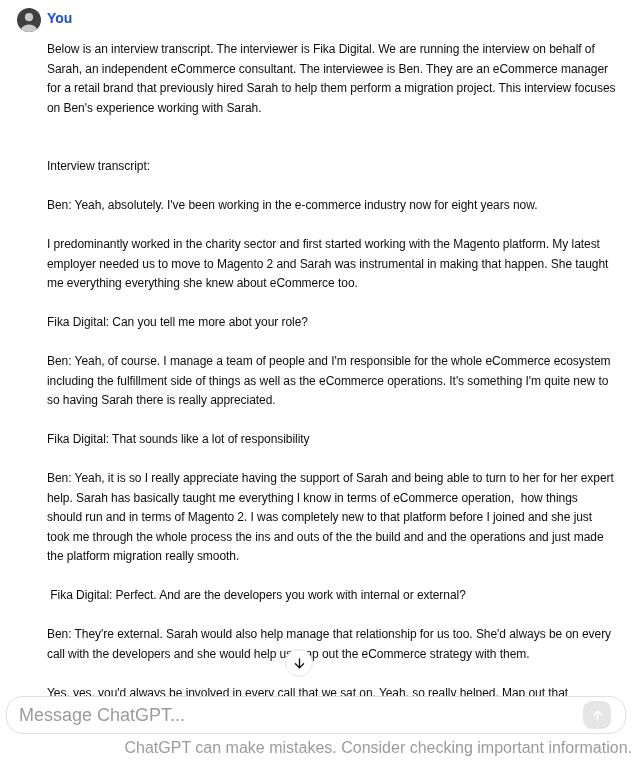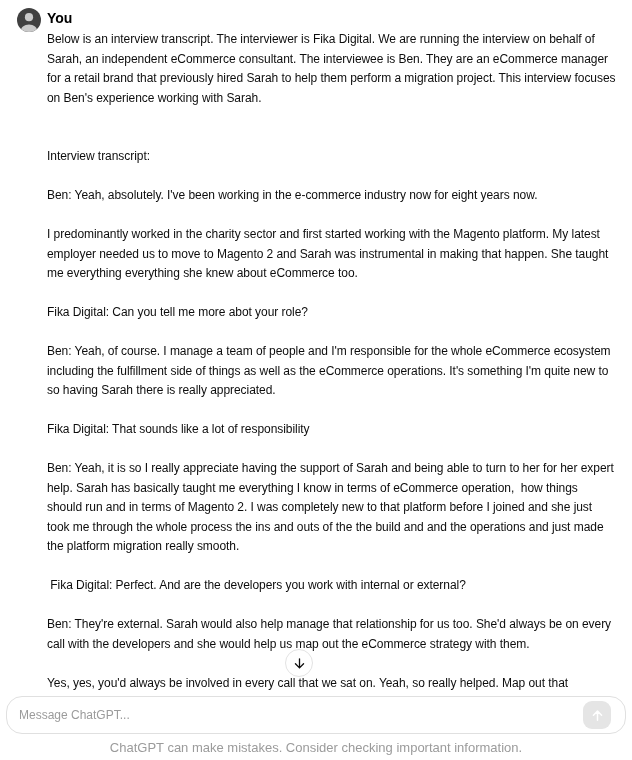--- a/index.html
+++ b/index.html
@@ -21,21 +21,21 @@
     padding: 8px 16px 0 17px; gap: 6px;
   }
   .avatar {
     width: 24px; height: 24px; border-radius: 50%;
     background: #404040; flex: none; overflow: hidden;
     display: flex; align-items: flex-end; justify-content: center;
   }
   .msg-content { flex: 1; min-width: 0; }
   .author {
     font-size: 14px; font-weight: bold; line-height: 20px;
-    color: #000000; margin-bottom: 2px;
+    color: #1d4ed8; margin-bottom: 12px;
   }
   .msg-text {
     font-size: 12px; line-height: 19.5px; letter-spacing: -0.05px;
     color: #0d0d0d; white-space: pre-wrap;
     word-wrap: break-word;
   }
 
   
   .scroll-btn {
     position: absolute; left: 285px; top: 649px;
@@ -50,33 +50,33 @@
     position: absolute; left: 0; bottom: 0; width: 632px; height: 64px;
     background: #ffffff;
   }
   .input-row {
     position: absolute; left: 6px; right: 6px; top: 0; height: 38px;
     border: 1px solid #e0e0e0; border-radius: 16px; background: #fff;
     display: flex; align-items: center;
   }
   .chat-input {
     flex: 1; min-width: 0; border: none; outline: none; background: transparent;
-    font-family: inherit; font-size: 12px; color: #404040;
+    font-family: inherit; font-size: 18px; color: #404040;
     padding: 0 8px 0 12px;
   }
   .chat-input::placeholder { color: #9b9b9b; opacity: 1; }
   .send-btn {
     flex: none; width: 28px; height: 28px; margin-right: 14px;
     border: none; border-radius: 9px; background: #e5e5e5;
     display: flex; align-items: center; justify-content: center;
     cursor: pointer; padding: 0;
   }
   .footer-note {
     position: absolute; top: 45px; left: 0; width: 100%;
-    text-align: center; font-size: 13px; line-height: 13px;
+    text-align: right; font-size: 16px; line-height: 13px;
     color: #9b9b9b;
   }
 </style>
 </head>
 <body>
 
 <div class="app">
 
   <div class="chat-area">
     <div class="message">

